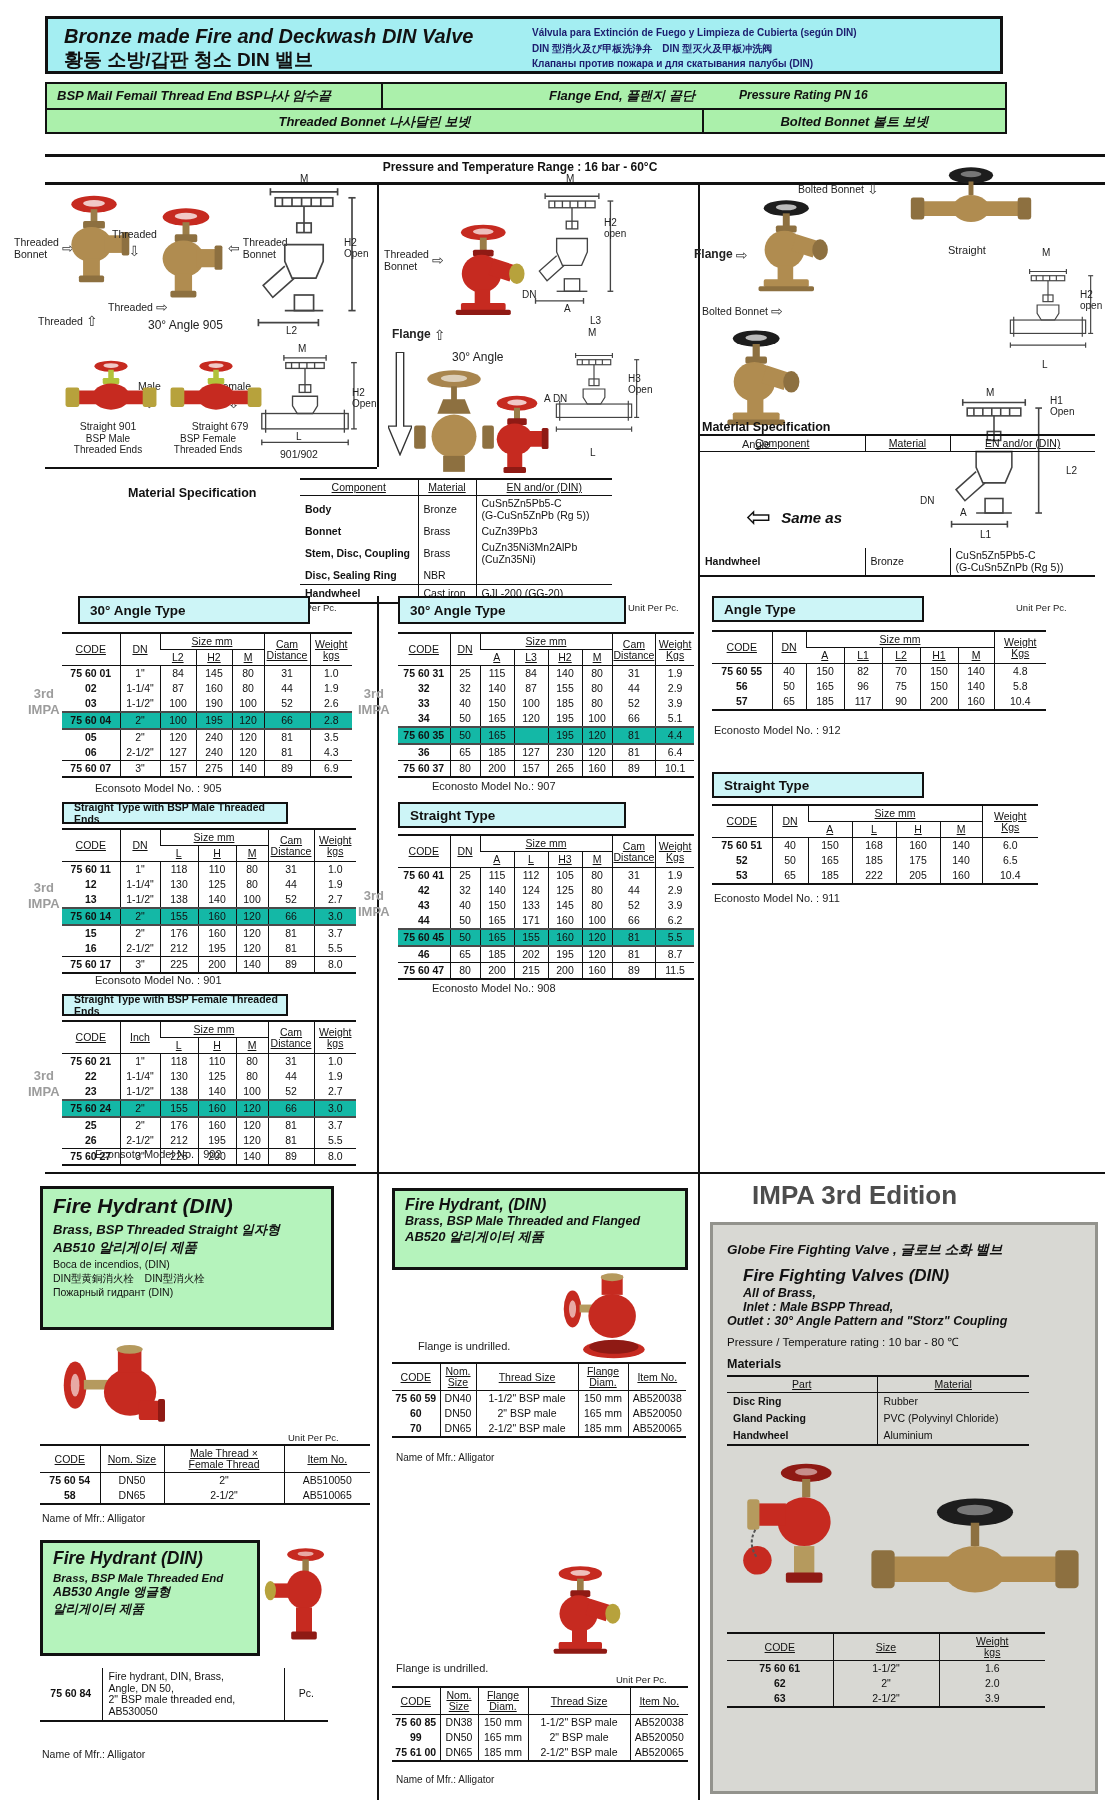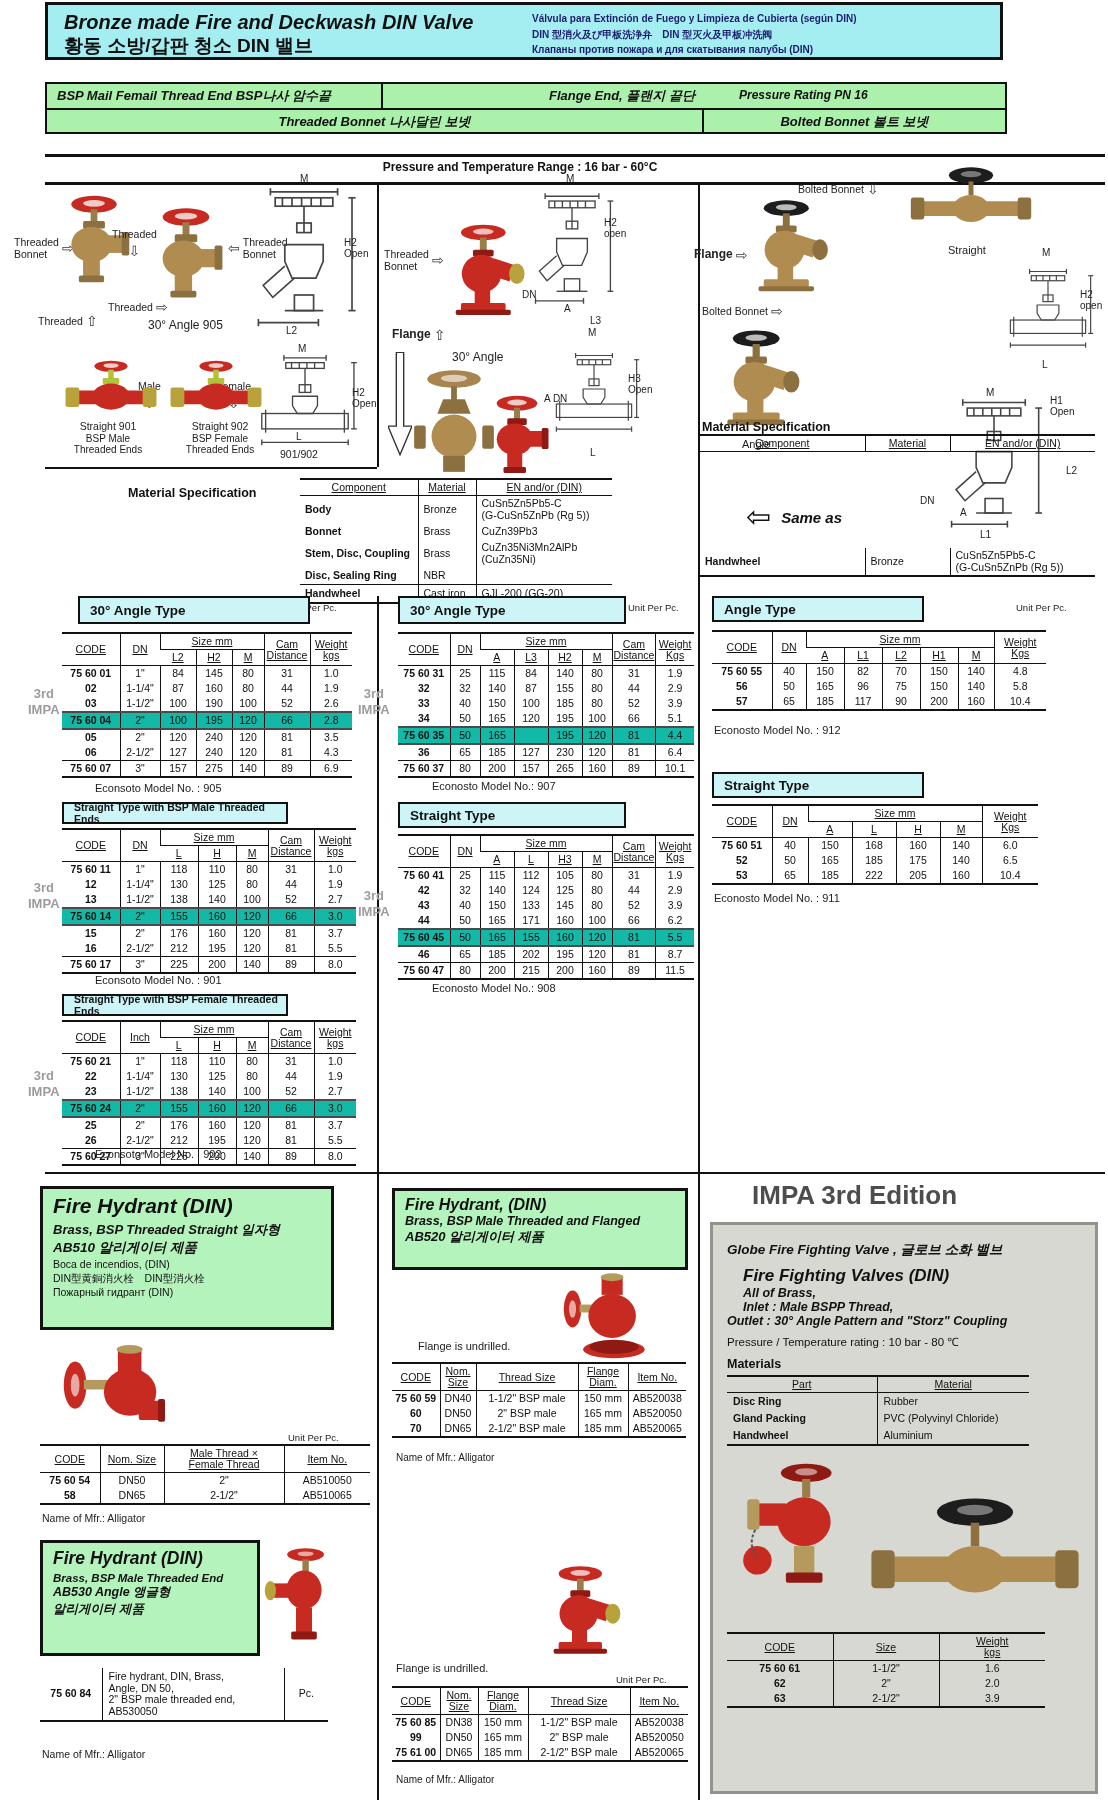--- a/index.html
+++ b/index.html
@@ -206,21 +206,21 @@
       </g>
     </symbol>
     <symbol id="big-down-arrow" viewBox="0 0 26 112">
       <path d="M9,0 h8 v80 h9 L13,111 L0,80 h9 z" fill="#fff" stroke="#333" stroke-width="1.5"></path>
     </symbol>
   </defs>
 </svg>
 
 <div id="canvas">
 
-  <div id="hdr" class="abs" style="left:45px;top:2px;width:958px;height:58px;">
+  <div id="hdr" class="abs" style="left:45px;top:16px;width:958px;height:58px;">
     <div class="l">
       <div class="t1 bi">Bronze made Fire and Deckwash DIN Valve</div>
       <div class="t2">황동 소방/갑판 청소 DIN 밸브</div>
     </div>
     <div class="r">
       <div>Válvula para Extinción de Fuego y Limpieza de Cubierta (según DIN)</div>
       <div>DIN 型消火及び甲板洗浄弁　DIN 型灭火及甲板冲洗阀</div>
       <div>Клапаны против пожара и для скатывания палубы (DIN)</div>
     </div>
   </div>
@@ -286,24 +286,24 @@
 
   <div class="abs" style="left:138px;top:376px;text-align:center;"><span class="lbl">Male</span><br><span class="arrow">⇩</span></div>
   <div class="abs" style="left:216px;top:376px;text-align:center;"><span class="lbl">Female</span><br><span class="arrow">⇩</span></div>
   <svg class="abs" style="left:56px;top:358px;--wheel:#c62a20;--body:#c62a20;--cpl:#b7a23c;--stem:#b2c23a;" width="110" height="62">
       <use href="#v-straight"></use>
     </svg>
   <svg class="abs" style="left:158px;top:358px;--wheel:#c62a20;--body:#c62a20;--cpl:#b7a23c;--stem:#b2c23a;" width="116" height="62">
       <use href="#v-straight"></use>
     </svg>
   <div class="abs cap" style="left:62px;top:420px;width:92px;text-align:center;font-size:10.5px;">Straight 901</div>
-  <div class="abs cap" style="left:172px;top:420px;width:96px;text-align:center;font-size:10.5px;">Straight 902</div>
+  <div class="abs cap" style="left:172px;top:420px;width:96px;text-align:center;font-size:10.5px;">Straight 679</div>
   <div class="abs cap pre" style="left:62px;top:433px;width:92px;text-align:center;font-size:10px;">BSP Male
 Threaded Ends</div>
-  <div class="abs cap pre" style="left:172px;top:433px;width:96px;text-align:center;font-size:10px;">BSP Female
+  <div class="abs cap pre" style="left:160px;top:433px;width:96px;text-align:center;font-size:10px;">BSP Female
 Threaded Ends</div>
 
   <div class="diag" style="left:246px;top:348px;width:118px;height:96px;">
     <svg width="118" height="96" style="position:absolute;left:0;top:6px;">
         <use href="#d-straight"></use>
       </svg>
     <span style="left:52px;top:-4px;">M</span>
     <span style="left:106px;top:40px;">H2
 Open</span>
     <span style="left:50px;top:84px;">L</span>

